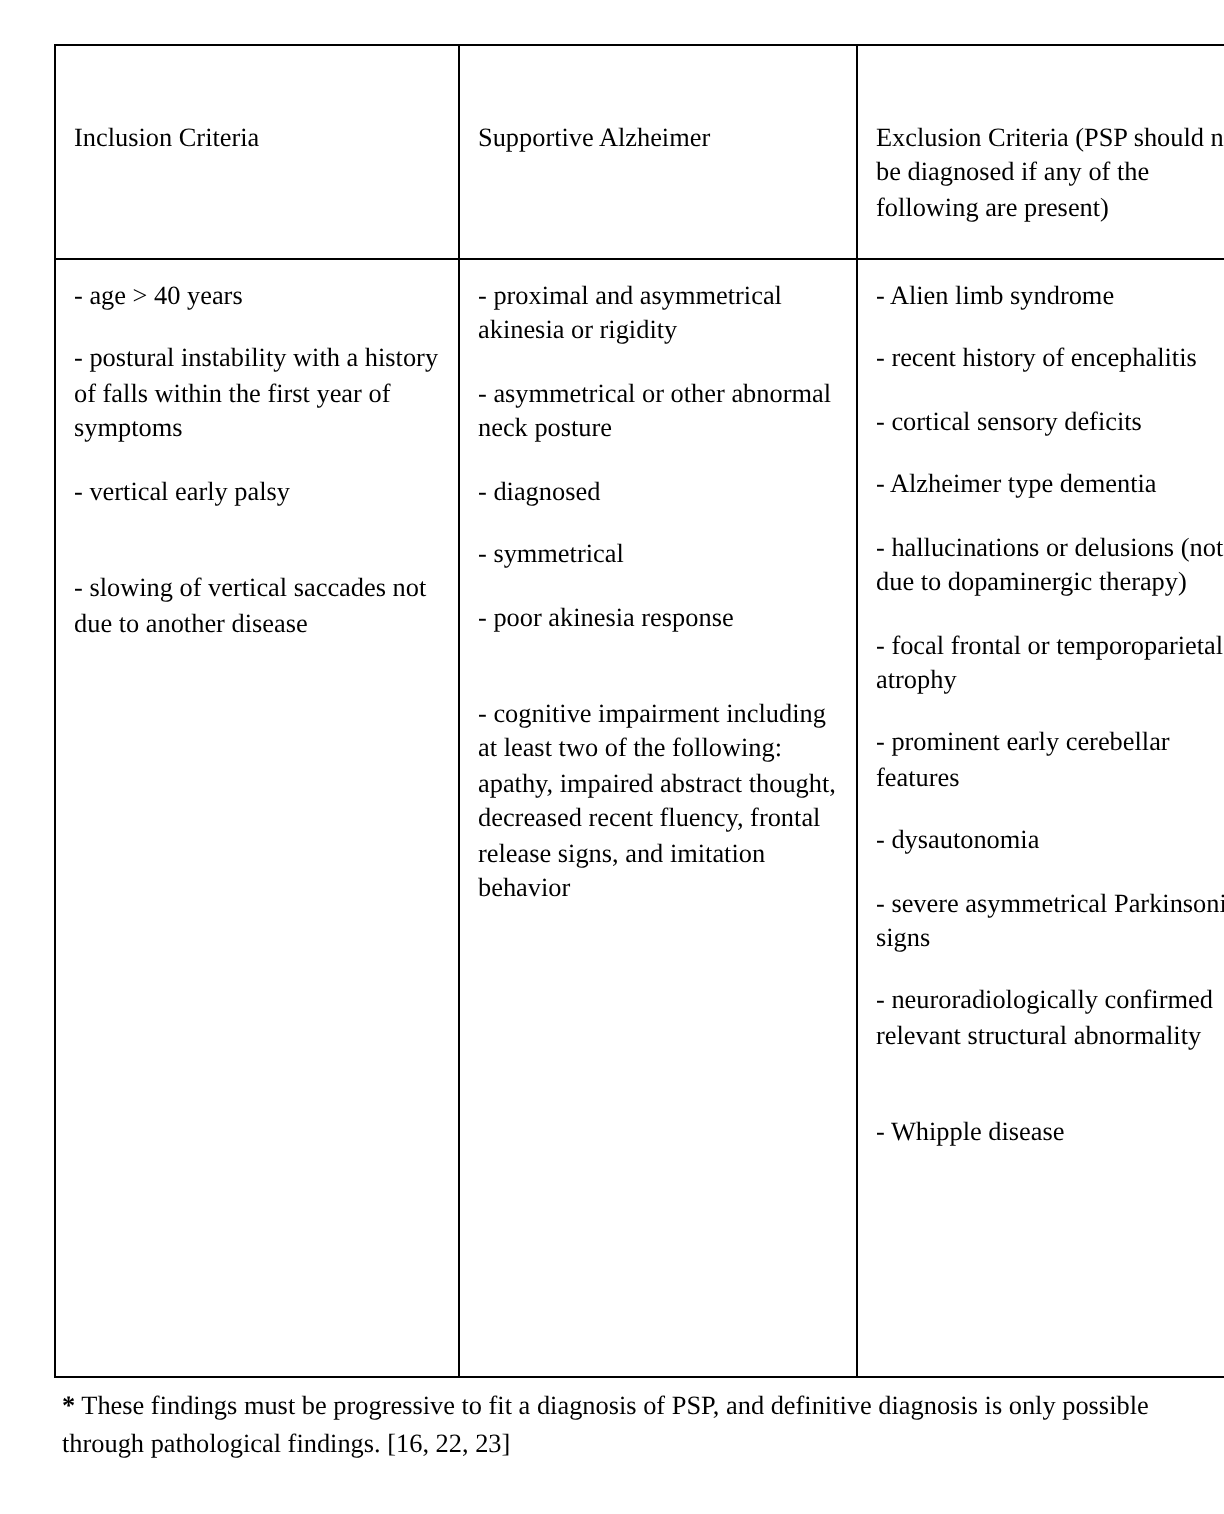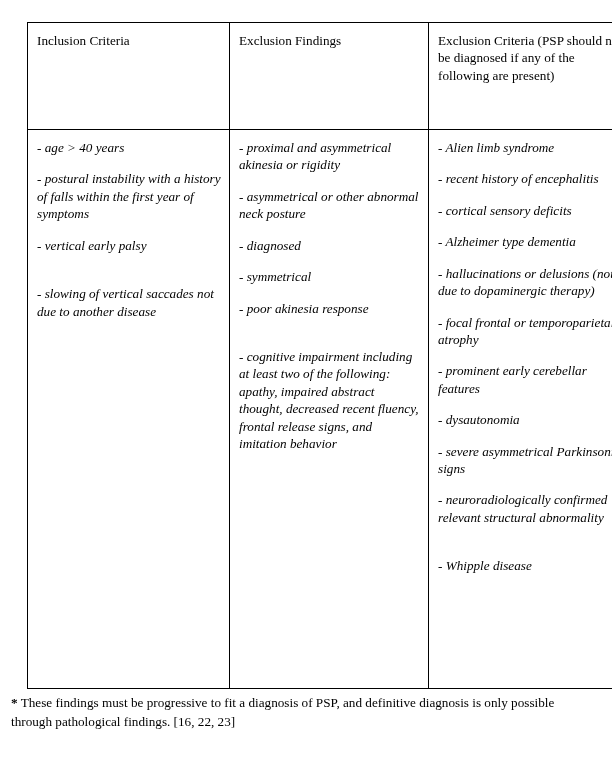--- a/index.html
+++ b/index.html
@@ -37,36 +37,36 @@
   }
   .col-1 { width: 184px; }
   .col-2 { width: 181px; }
   .col-3 { width: 190px; }
 
   .head-cell {
     height: 88px;
   }
   .head-text {
     display: block;
+    margin-top: 28px;
   }
   .body-cell {
     height: 540px;
   }
   .entry {
     margin: 0 0 14px 0;
     display: block;
-    font-style: italic;
   }
   .entry:last-child {
     margin-bottom: 0;
     margin-top: 31px;
   }
   .footnote {
     position: absolute;
-    left: 11px;
+    left: 31px;
     top: 694px;
     width: 558px;
     font-size: 13.2px;
     line-height: 1.42;
   }
   .footnote .star {
     font-weight: bold;
   }
 </style>
 </head>
@@ -74,21 +74,21 @@
 
 <div class="page">
 
   <table class="criteria-table">
     <tbody>
       <tr>
         <td class="col-1 head-cell">
           <span class="head-text">Inclusion Criteria</span>
         </td>
         <td class="col-2 head-cell">
-          <span class="head-text">Exclusion Findings</span>
+          <span class="head-text">Supportive Alzheimer</span>
         </td>
         <td class="col-3 head-cell">
           <span class="head-text">Exclusion Criteria (PSP should not be diagnosed if any of the following are present)</span>
         </td>
       </tr>
       <tr>
         <td class="col-1 body-cell">
           <span class="entry">- age &gt; 40 years</span>
           <span class="entry">- postural instability with a history of falls within the first year of symptoms</span>
           <span class="entry">- vertical early palsy</span>

